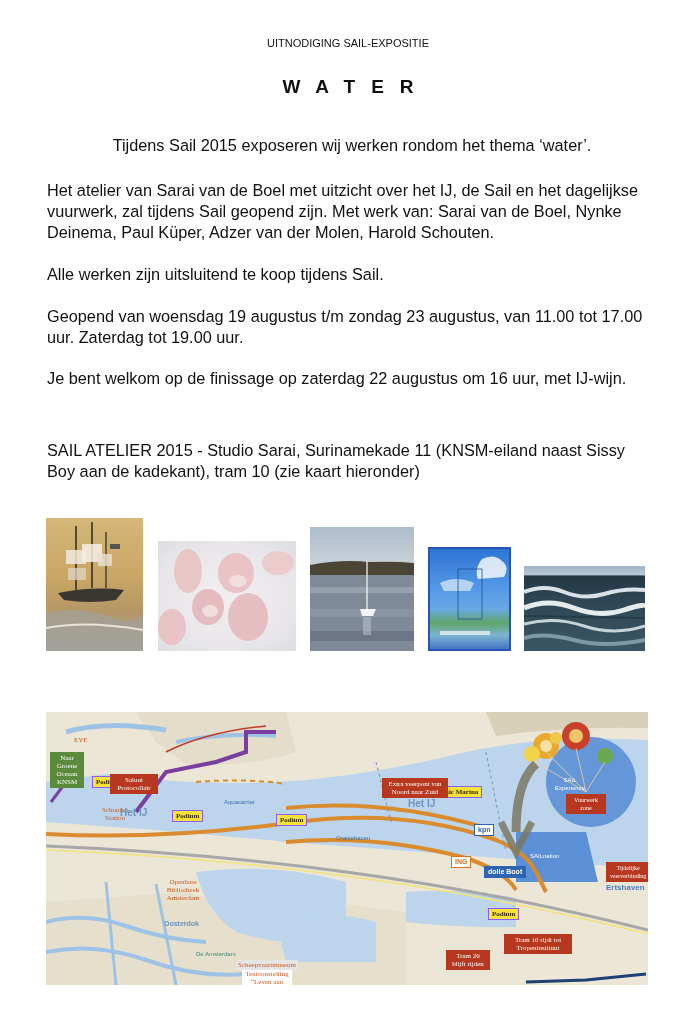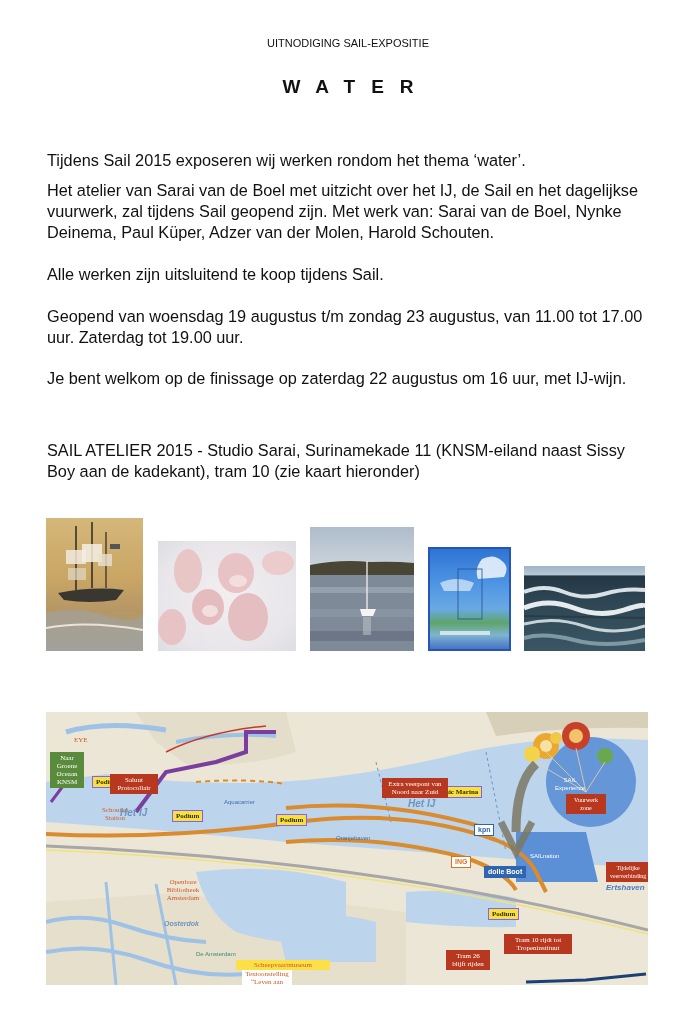--- a/index.html
+++ b/index.html
@@ -9,34 +9,34 @@
   .subtitle { top: 37px; font-size: 11px; letter-spacing: 0; }
   .title { top: 76px; font-size: 19px; font-weight: bold; letter-spacing: 16px; padding-left: 16px; box-sizing: border-box; }
   .para { position: absolute; left: 47px; width: 610px; font-size: 16.3px; line-height: 21px; }
   .art { position: absolute; overflow: hidden; }
   .map { position: absolute; left: 46px; top: 712px; width: 602px; height: 273px; overflow: hidden; background: #bcd5ec; }
   .map svg { position: absolute; left: 0; top: 0; }
   .lbl { position: absolute; font-family: "Liberation Serif", serif; font-size: 7px; line-height: 8px; text-align: center; white-space: nowrap; }
   .lbl.yellow { background: #f6e33a; color: #3a2a00; font-weight: bold; padding: 1px 3px; border: 1px solid #8b5cf6; margin-top: 24px; }
   .lbl.red { background: #b7381e; color: #fff; padding: 2px 4px; }
   .lbl.green { background: #5a8a3c; color: #fff; padding: 2px 3px; }
-  .lbl.water { color: #6e94bf; font-family: "Liberation Sans", sans-serif; font-style: italic; font-weight: bold; font-size: 10px; }
+  .lbl.water { color: #6e94bf; font-family: "Liberation Sans", sans-serif; font-weight: bold; font-size: 10px; }
   .lbl.orange-txt { color: #d05a20; }
   .lbl.blue-box { background: #fff; border: 1px solid #2f64b0; color: #2f64b0; font-weight: bold; padding: 1px 3px; font-family: "Liberation Sans", sans-serif; }
   .lbl.white-txt { color: #fff; font-family: "Liberation Sans", sans-serif; font-size: 6px; }
 </style>
 </head>
 <body>
 
 <div>
   <div class="doc-head subtitle">UITNODIGING SAIL-EXPOSITIE</div>
   <div class="doc-head title">WATER</div>
 </div>
 
-<div class="para" style="top:150px;">Tijdens Sail 2015 exposeren wij werken rondom het thema ‘water’.</div>
+<div class="para" style="top:135px;text-align:center;">Tijdens Sail 2015 exposeren wij werken rondom het thema ‘water’.</div>
 <div class="para" style="top:180px;">Het atelier van Sarai van de Boel met uitzicht over het IJ, de Sail en het dagelijkse vuurwerk, zal tijdens Sail geopend zijn. Met werk van: Sarai van de Boel, Nynke Deinema, Paul Küper, Adzer van der Molen, Harold Schouten.</div>
 <div class="para" style="top:264px;">Alle werken zijn uitsluitend te koop tijdens Sail.</div>
 <div class="para" style="top:306px;">Geopend van woensdag 19 augustus t/m zondag 23 augustus, van 11.00 tot 17.00 uur. Zaterdag tot 19.00 uur.</div>
 <div class="para" style="top:368px;">Je bent welkom op de finissage op zaterdag 22 augustus om 16 uur, met IJ-wijn.</div>
 <div class="para" style="top:440px;">SAIL ATELIER 2015  - Studio Sarai, Surinamekade 11 (KNSM-eiland naast Sissy Boy aan de kadekant), tram 10 (zie kaart hieronder)</div>
 
 <div class="art" style="left:46px; top:518px; width:97px; height:133px; background: linear-gradient(180deg,#d4b77a 0%,#c9a664 45%,#b59766 70%,#a7a08f 100%);">
   <svg width="97" height="133">
     <rect x="0" y="0" width="97" height="133" fill="none"></rect>
     <path d="M12 75 Q48 68 78 72 L70 82 Q44 86 18 82 Z" fill="#3a3630"></path>
@@ -172,20 +172,20 @@
     <span>zone</span>
   </div>
   <div class="lbl blue-box" style="left:428px; top:112px;">kpn</div>
   <div class="lbl white-txt" style="left:290px; top:122px; color:#3f6fb0;">Oranjehaven</div>
   <div class="lbl blue-box" style="left:405px; top:144px; color:#e07020; border-color:#e07020;">ING</div>
   <div class="lbl blue-box" style="left:438px; top:154px; background:#2f64b0; color:#fff;">dolle Boot</div>
   <div class="lbl yellow" style="left:442px; top:172px;">Podium</div>
   <div class="lbl orange-txt" style="left:112px; top:166px; width:50px; white-space:normal;">Openbare Bibliotheek Amsterdam</div>
   <div class="lbl water" style="left:118px; top:208px; font-size:7px;">Oosterdok</div>
   <div class="lbl white-txt" style="left:150px; top:238px; color:#3a8c72;">De Amsterdam</div>
-  <div class="lbl orange-txt" style="left:190px; top:248px; background:#fde047; padding:1px 18px;text-align:center;">Scheepvaartmuseum</div>
+  <div class="lbl orange-txt" style="left:190px; top:248px; background:#e5e5e5; padding:1px 2px;text-align:center;">Scheepvaartmuseum</div>
   <div class="lbl orange-txt" style="left:196px; top:258px; background:#fff; width:50px; white-space:normal;">Tentoonstelling “Leven aan boord”</div>
   <div class="lbl red" style="left:400px; top:238px; width:36px; white-space:normal;">Tram 26 blijft rijden</div>
   <div class="lbl red" style="left:458px; top:222px; width:60px; white-space:normal;">Tram 10 rijdt tot Tropeninstituut</div>
   <div class="lbl white-txt" style="left:484px; top:140px;">SAILnation</div>
   <div class="lbl red" style="left:560px; top:150px; width:36px; white-space:normal; font-size:6px;">Tijdelijke veerverbinding</div>
   <div class="lbl water" style="left:560px; top:172px; font-size:8px; color:#4b7cc4;text-align:right;">Ertshaven</div>
 </div>
 
 </body></html>

